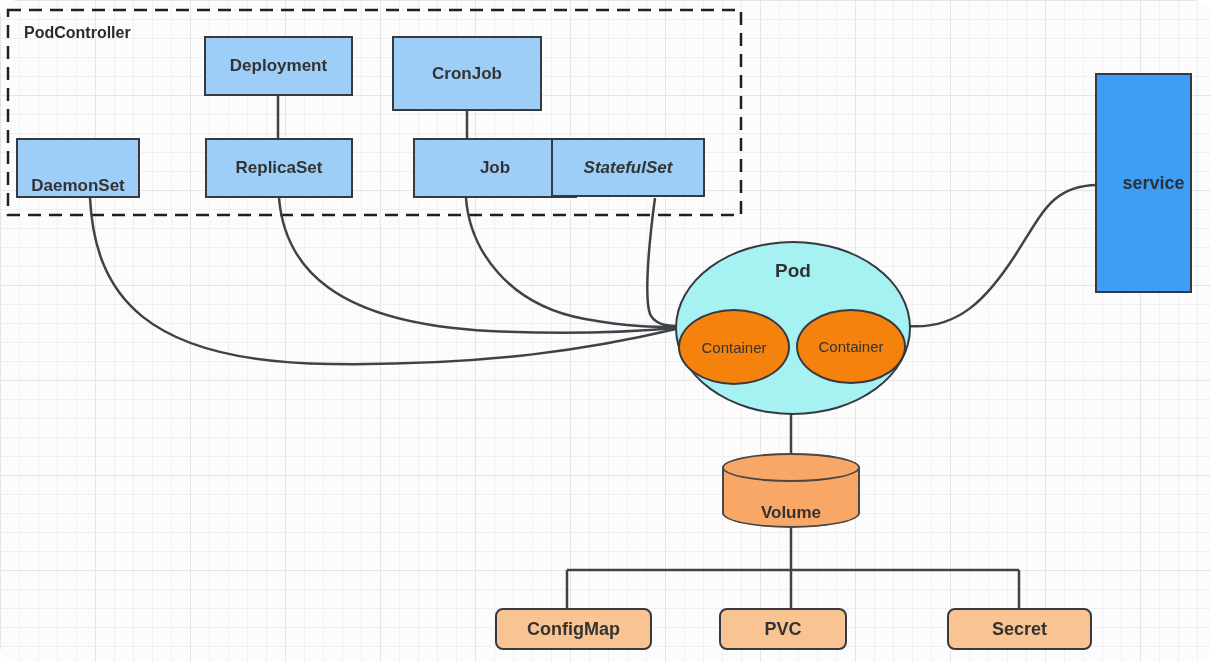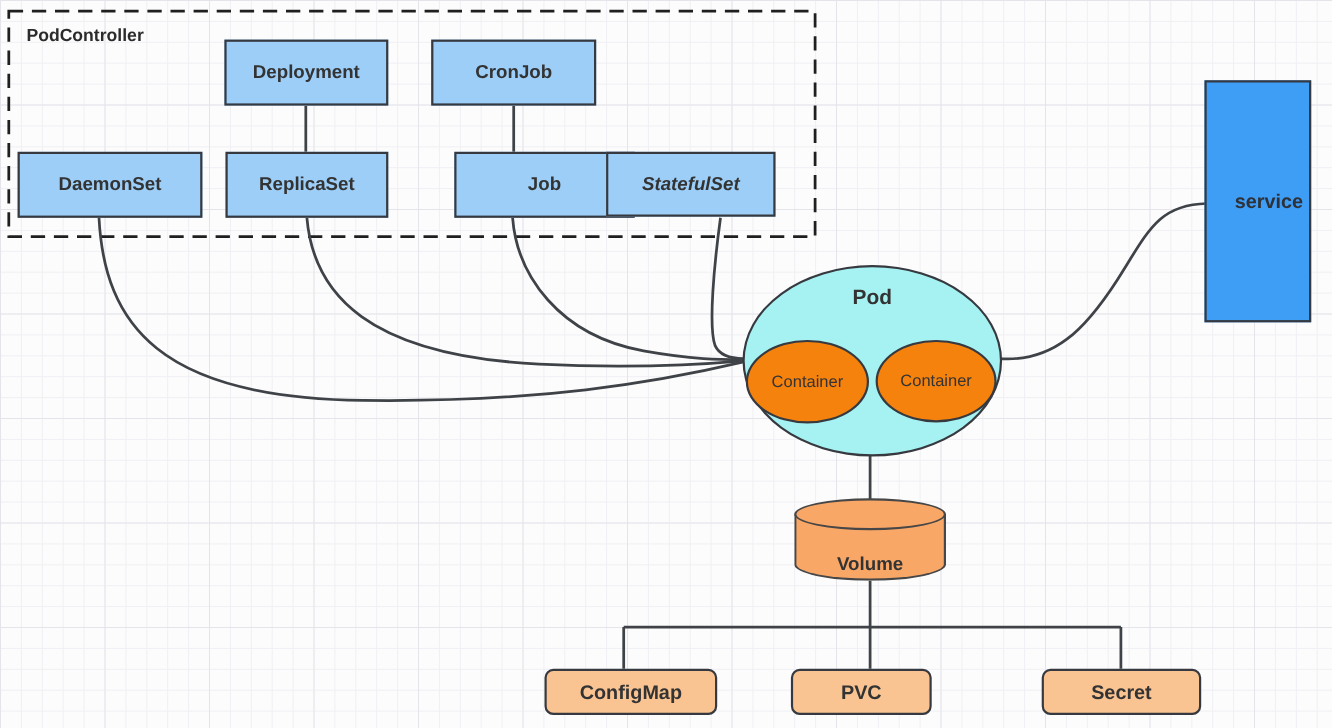--- a/index.html
+++ b/index.html
@@ -8,20 +8,21 @@
 
   .canvas {
     position:relative; width:1211px; height:662px;
     background-color:#fcfcfd;
     background-image:
       linear-gradient(#e4e4ea 1px, transparent 1px),
       linear-gradient(90deg, #e4e4ea 1px, transparent 1px),
       linear-gradient(#f0f0f4 1px, transparent 1px),
       linear-gradient(90deg, #f0f0f4 1px, transparent 1px);
     background-size:95px 95px, 95px 95px, 19px 19px, 19px 19px;
+    border-radius:18px;
   }
 
   svg.edges { position:absolute; left:0; top:0; width:1211px; height:662px; }
   svg.edges path { fill:none; stroke:#3f4347; stroke-width:2.5; }
 
   .group-label {
     position:absolute; left:24px; top:24px;
     font-size:16px; font-weight:bold; color:#2b2b2b;
   }
 
@@ -64,22 +65,22 @@
     position:absolute; left:722px; top:453px; width:138px; height:29px;
     background:#f9a767; border:2.5px solid #474747; border-radius:50%;
   }
   .vol-label {
     position:absolute; left:722px; top:503px; width:138px;
     text-align:center; font-size:17px; font-weight:bold; color:#333333;
   }
 
   
   .n-deployment  { left:204px; top:36px;  width:149px; height:60px; }
-  .n-cronjob     { left:392px; top:36px;  width:150px; height:60px; }
-  .n-daemonset   { left:16px;  top:138px; width:168px; height:60px; }
+  .n-cronjob     { left:392px; top:36px;  width:150px; height:75px; }
+  .n-daemonset   { left:16px;  top:138px; width:124px; height:60px;align-items:flex-end; }
   .n-replicaset  { left:205px; top:138px; width:148px; height:60px; }
   .n-job         { left:413px; top:138px; width:164px; height:60px; }
   .n-statefulset { left:551px; top:138px; width:154px; height:59px;font-style:italic; }
   .n-service     { left:1095px; top:73px; width:97px;  height:220px; }
   .n-configmap   { left:495px; top:608px; width:157px; height:42px; }
   .n-pvc         { left:719px; top:608px; width:128px; height:42px; }
   .n-secret      { left:947px; top:608px; width:145px; height:42px; }
 </style>
 </head>
 <body>

